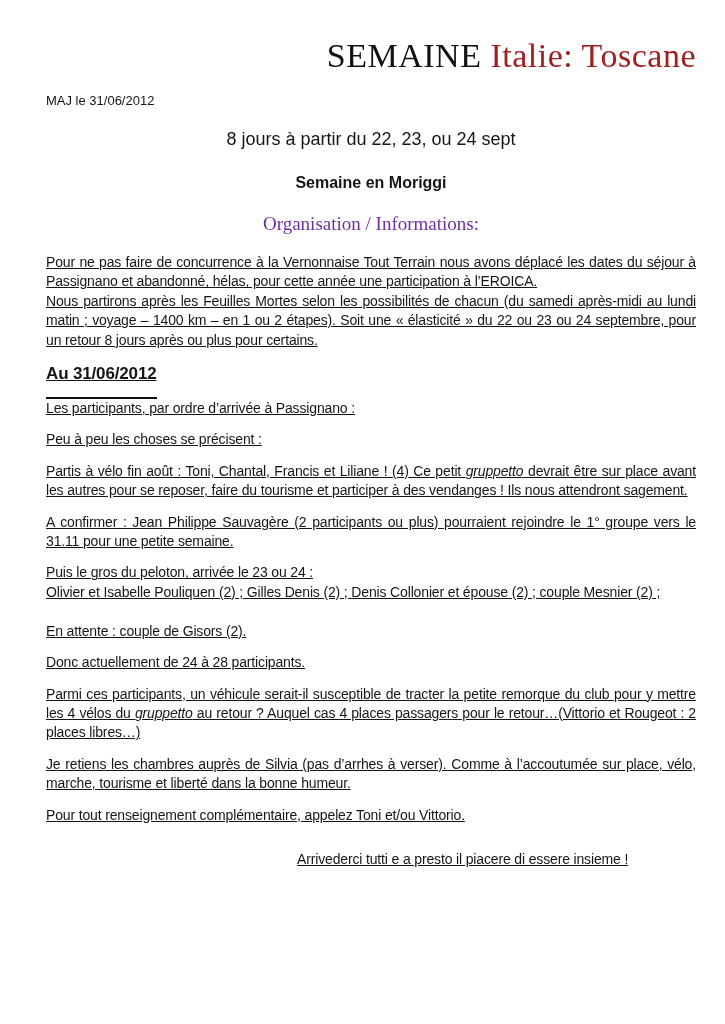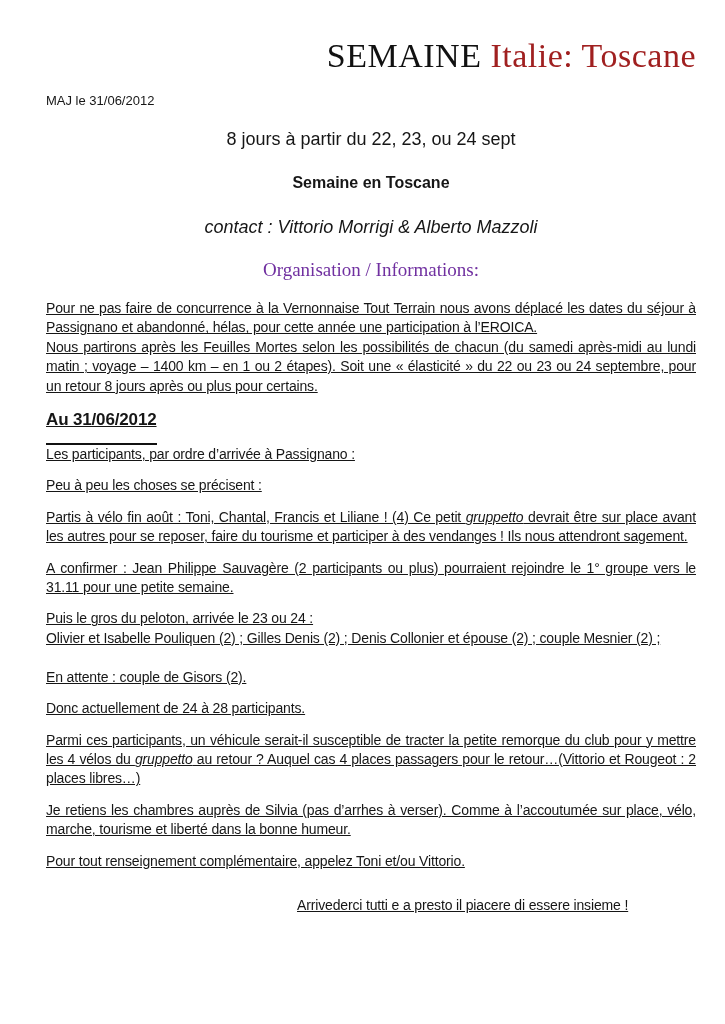--- a/index.html
+++ b/index.html
@@ -105,23 +105,22 @@
 <body>
 
 <div class="page">
 
   <h1 class="doc-title"><span>SEMAINE </span><span class="title-accent">Italie: Toscane</span></h1>
 
   <div class="maj-line">MAJ le 31/06/2012</div>
 
   <div class="dates-line center">8 jours à partir du 22, 23, ou 24 sept</div>
 
-  <div class="week-title center">Semaine en Toscane</div>
+  <div class="week-title center">Semaine en Moriggi</div>
 
-  <div class="contact-line center">contact : Vittorio Morrigi &amp; Alberto Mazzoli</div>
 
   <div class="section-heading center">Organisation / Informations:</div>
 
   <div class="body-text">
 
     <p class="para"><span>Pour ne pas faire de concurrence à la Vernonnaise Tout Terrain nous avons déplacé les dates du séjour à Passignano et abandonné, hélas, pour cette année une participation à l’EROICA.</span><br>
       <span>Nous partirons après les Feuilles Mortes selon les possibilités de chacun (du samedi après-midi au lundi matin ; voyage – 1400 km – en 1 ou 2 étapes). Soit une « élasticité » du 22 ou 23 ou 24 septembre, pour un retour 8 jours après ou plus pour certains.</span></p>
 
     <div class="update-heading"><span class="underlined">Au 31/06/2012</span></div>
 

